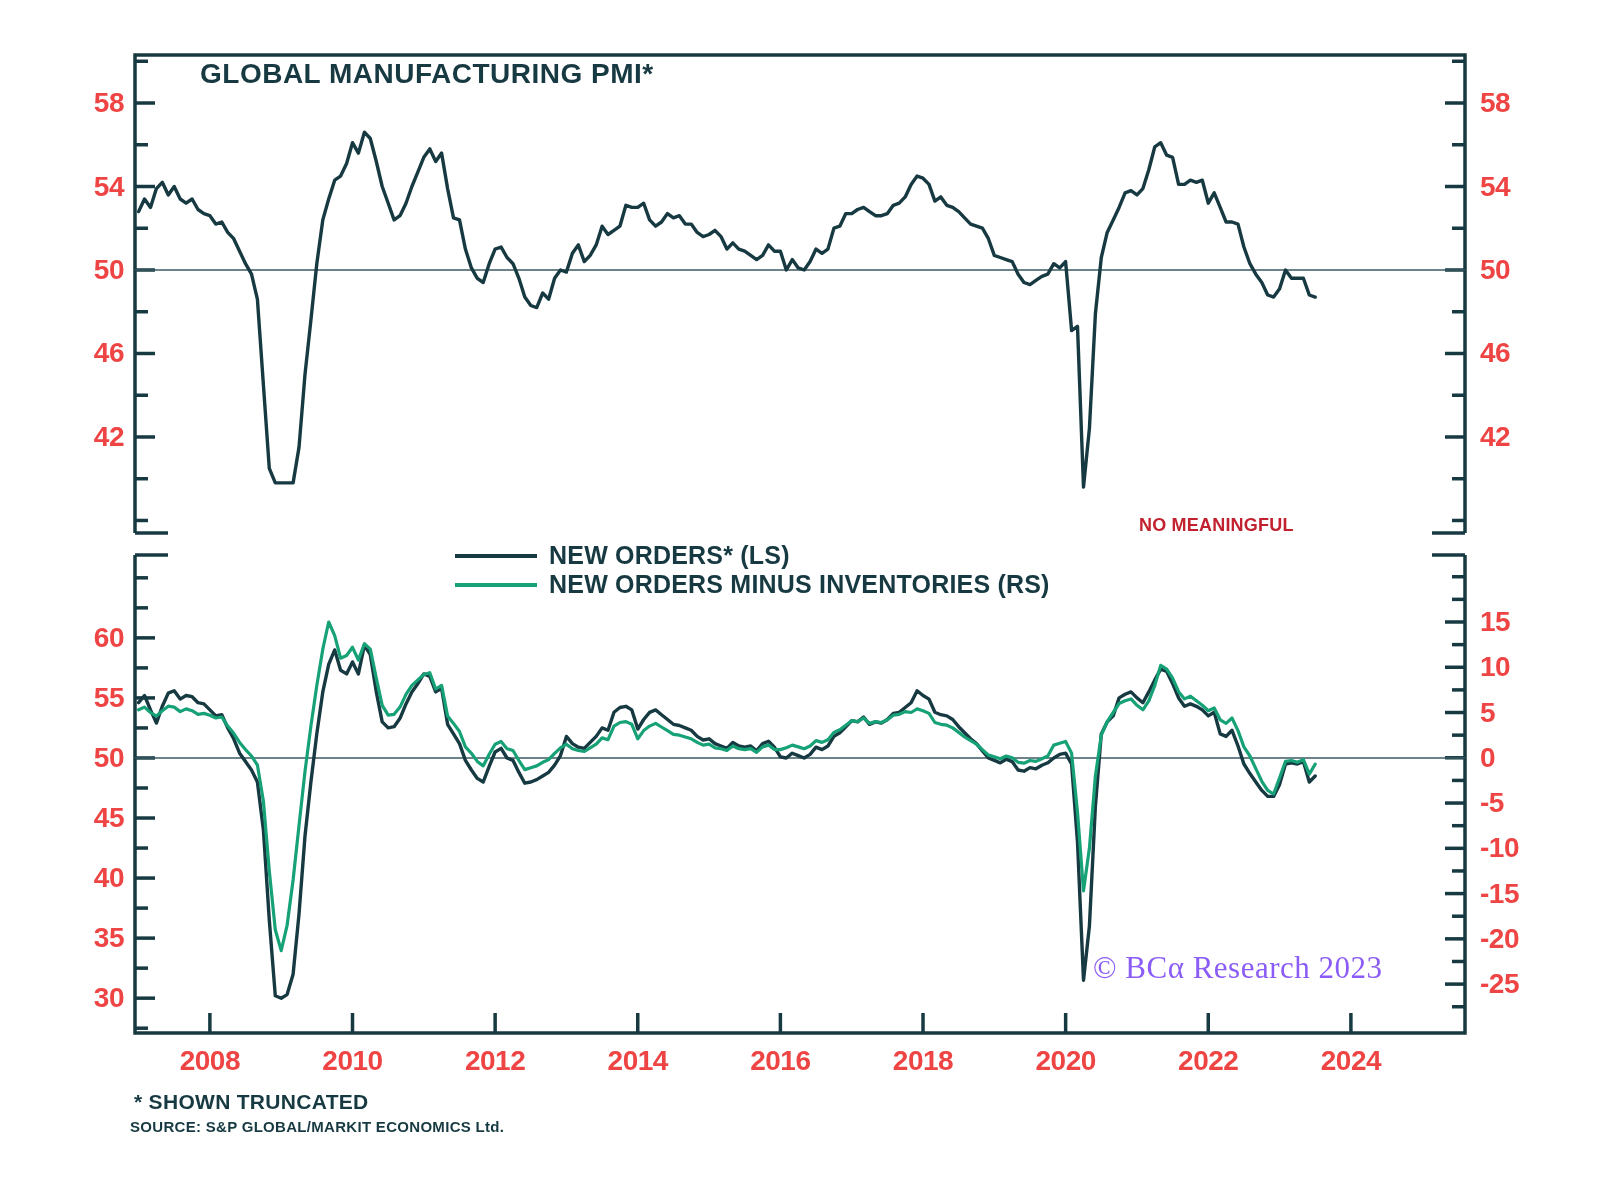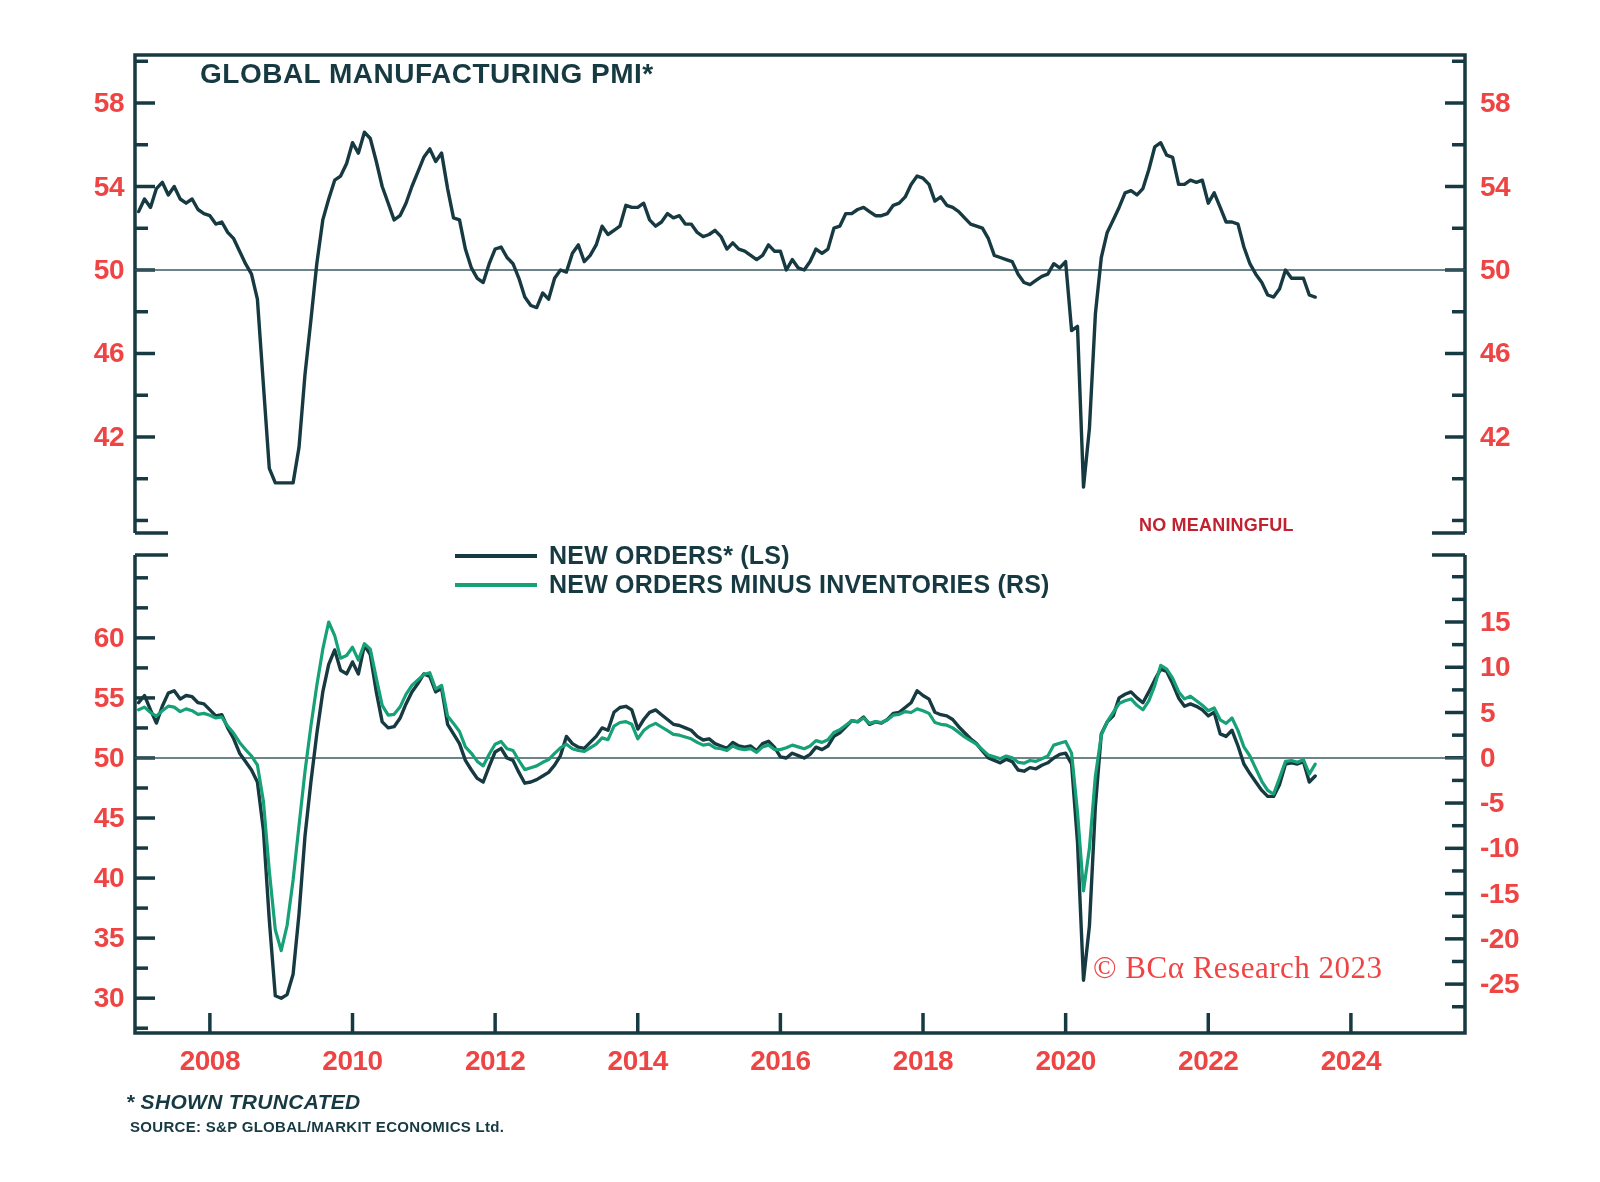--- a/index.html
+++ b/index.html
@@ -9,22 +9,22 @@
   .txt{position:absolute;color:#173a42;font-weight:bold;}
   .chart-title{left:200px;top:58px;font-size:28px;letter-spacing:.5px;}
   .legend{left:455px;top:541px;font-size:25px;letter-spacing:.2px;}
   .legend-title{margin:0 0 3px 4px;}
   .legend-row{display:flex;align-items:center;height:29px;}
   .swatch{display:inline-block;width:82px;margin-right:12px;flex:0 0 82px;}
   .swatch.dark{border-top:4px solid #173a42;}
   .swatch.green{border-top:4px solid #16a176;}
   .annotation{left:1139px;top:508px;font-size:18px;line-height:34px;color:#c2212f;letter-spacing:.2px;}
   .watermark{left:1093px;top:950px;font-family:"Liberation Serif",serif;font-weight:normal;
-             font-size:31px;color:#ef4444;letter-spacing:.5px;}
-  .footnote1{left:126px;top:1090px;font-size:21px;letter-spacing:.3px;font-style:italic;}
+             font-size:31px;color:#8b5cf6;letter-spacing:.5px;}
+  .footnote1{left:134px;top:1090px;font-size:21px;letter-spacing:.3px;}
   .footnote2{left:130px;top:1118px;font-size:15px;letter-spacing:.3px;}
   .ticklab{position:absolute;font-weight:bold;font-size:28px;color:#ef4444;letter-spacing:-0.5px;white-space:nowrap;}
   .xc{transform:translate(-50%,-50%);text-align:right;}
   .yl{transform:translate(-100%,-50%);}
   .yr{transform:translate(0,-50%);}
 </style>
 </head>
 <body>
 
 <div class="canvas">

